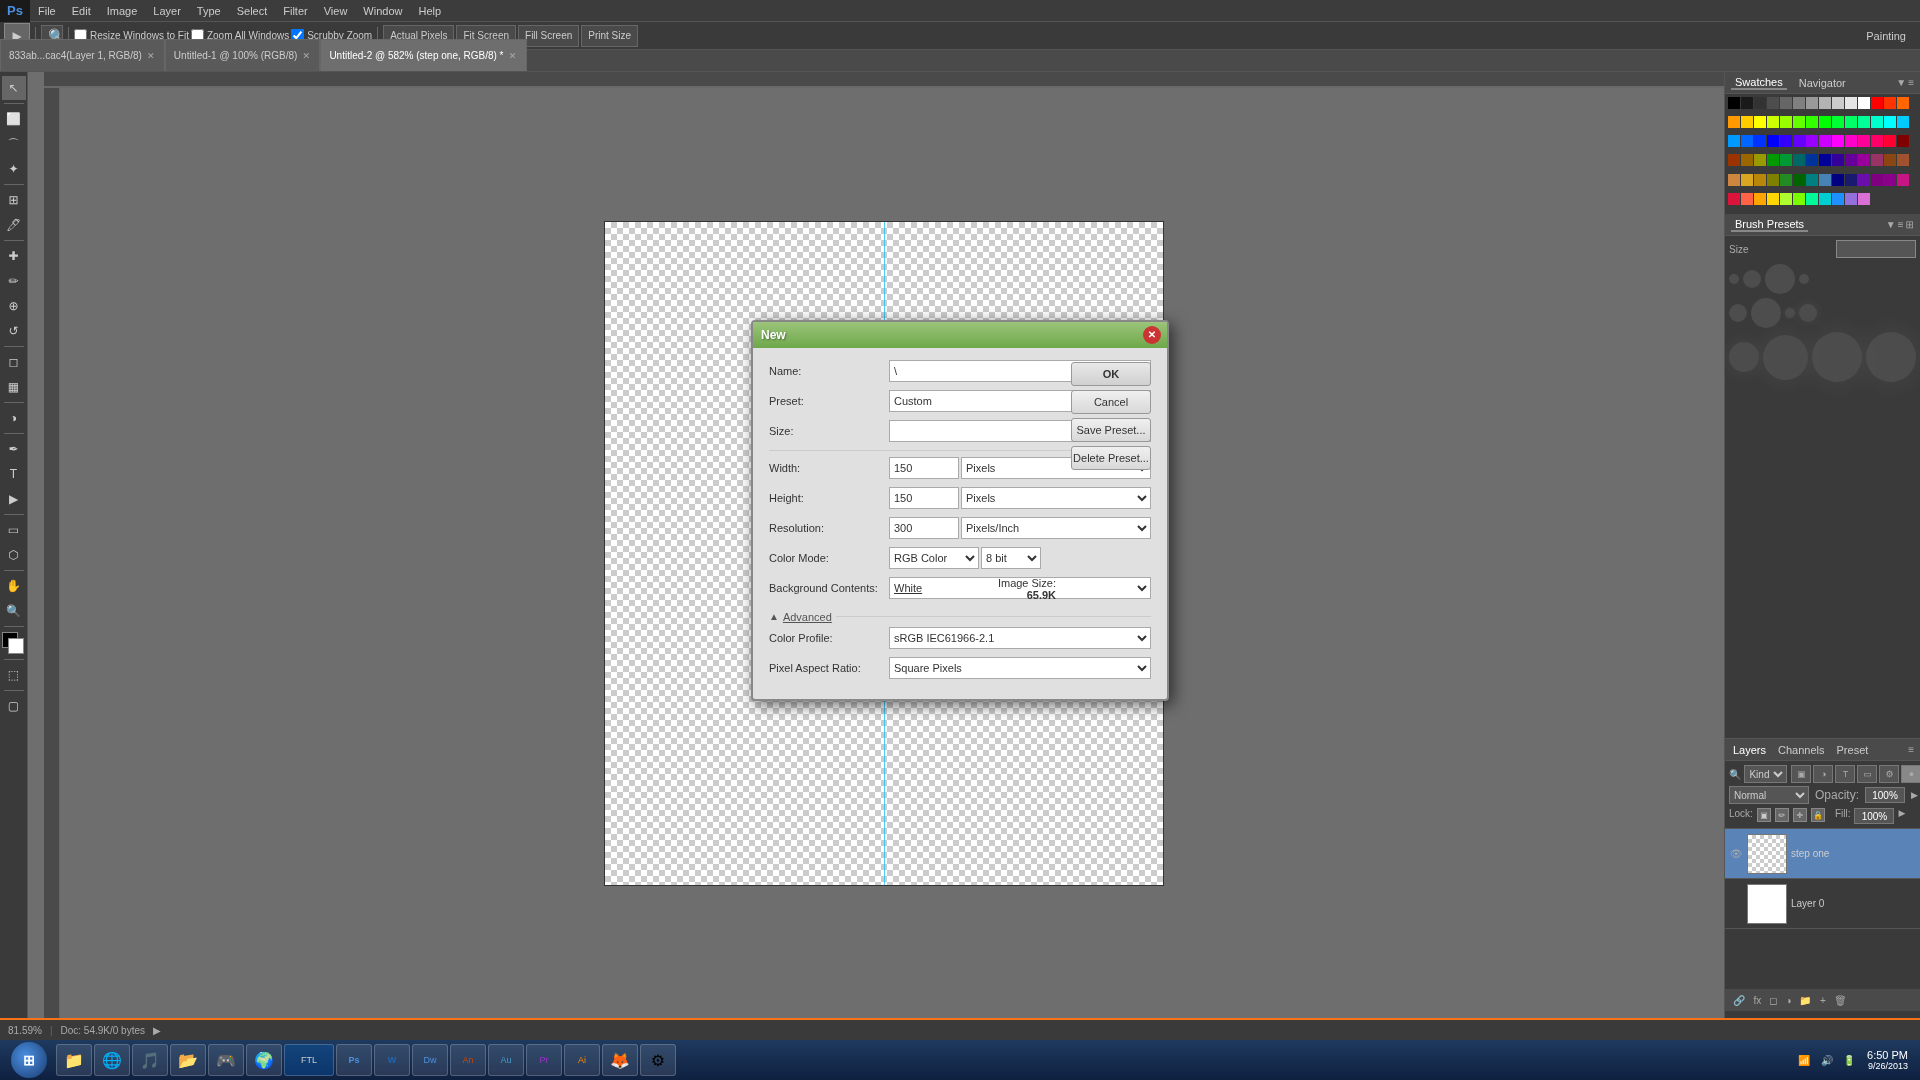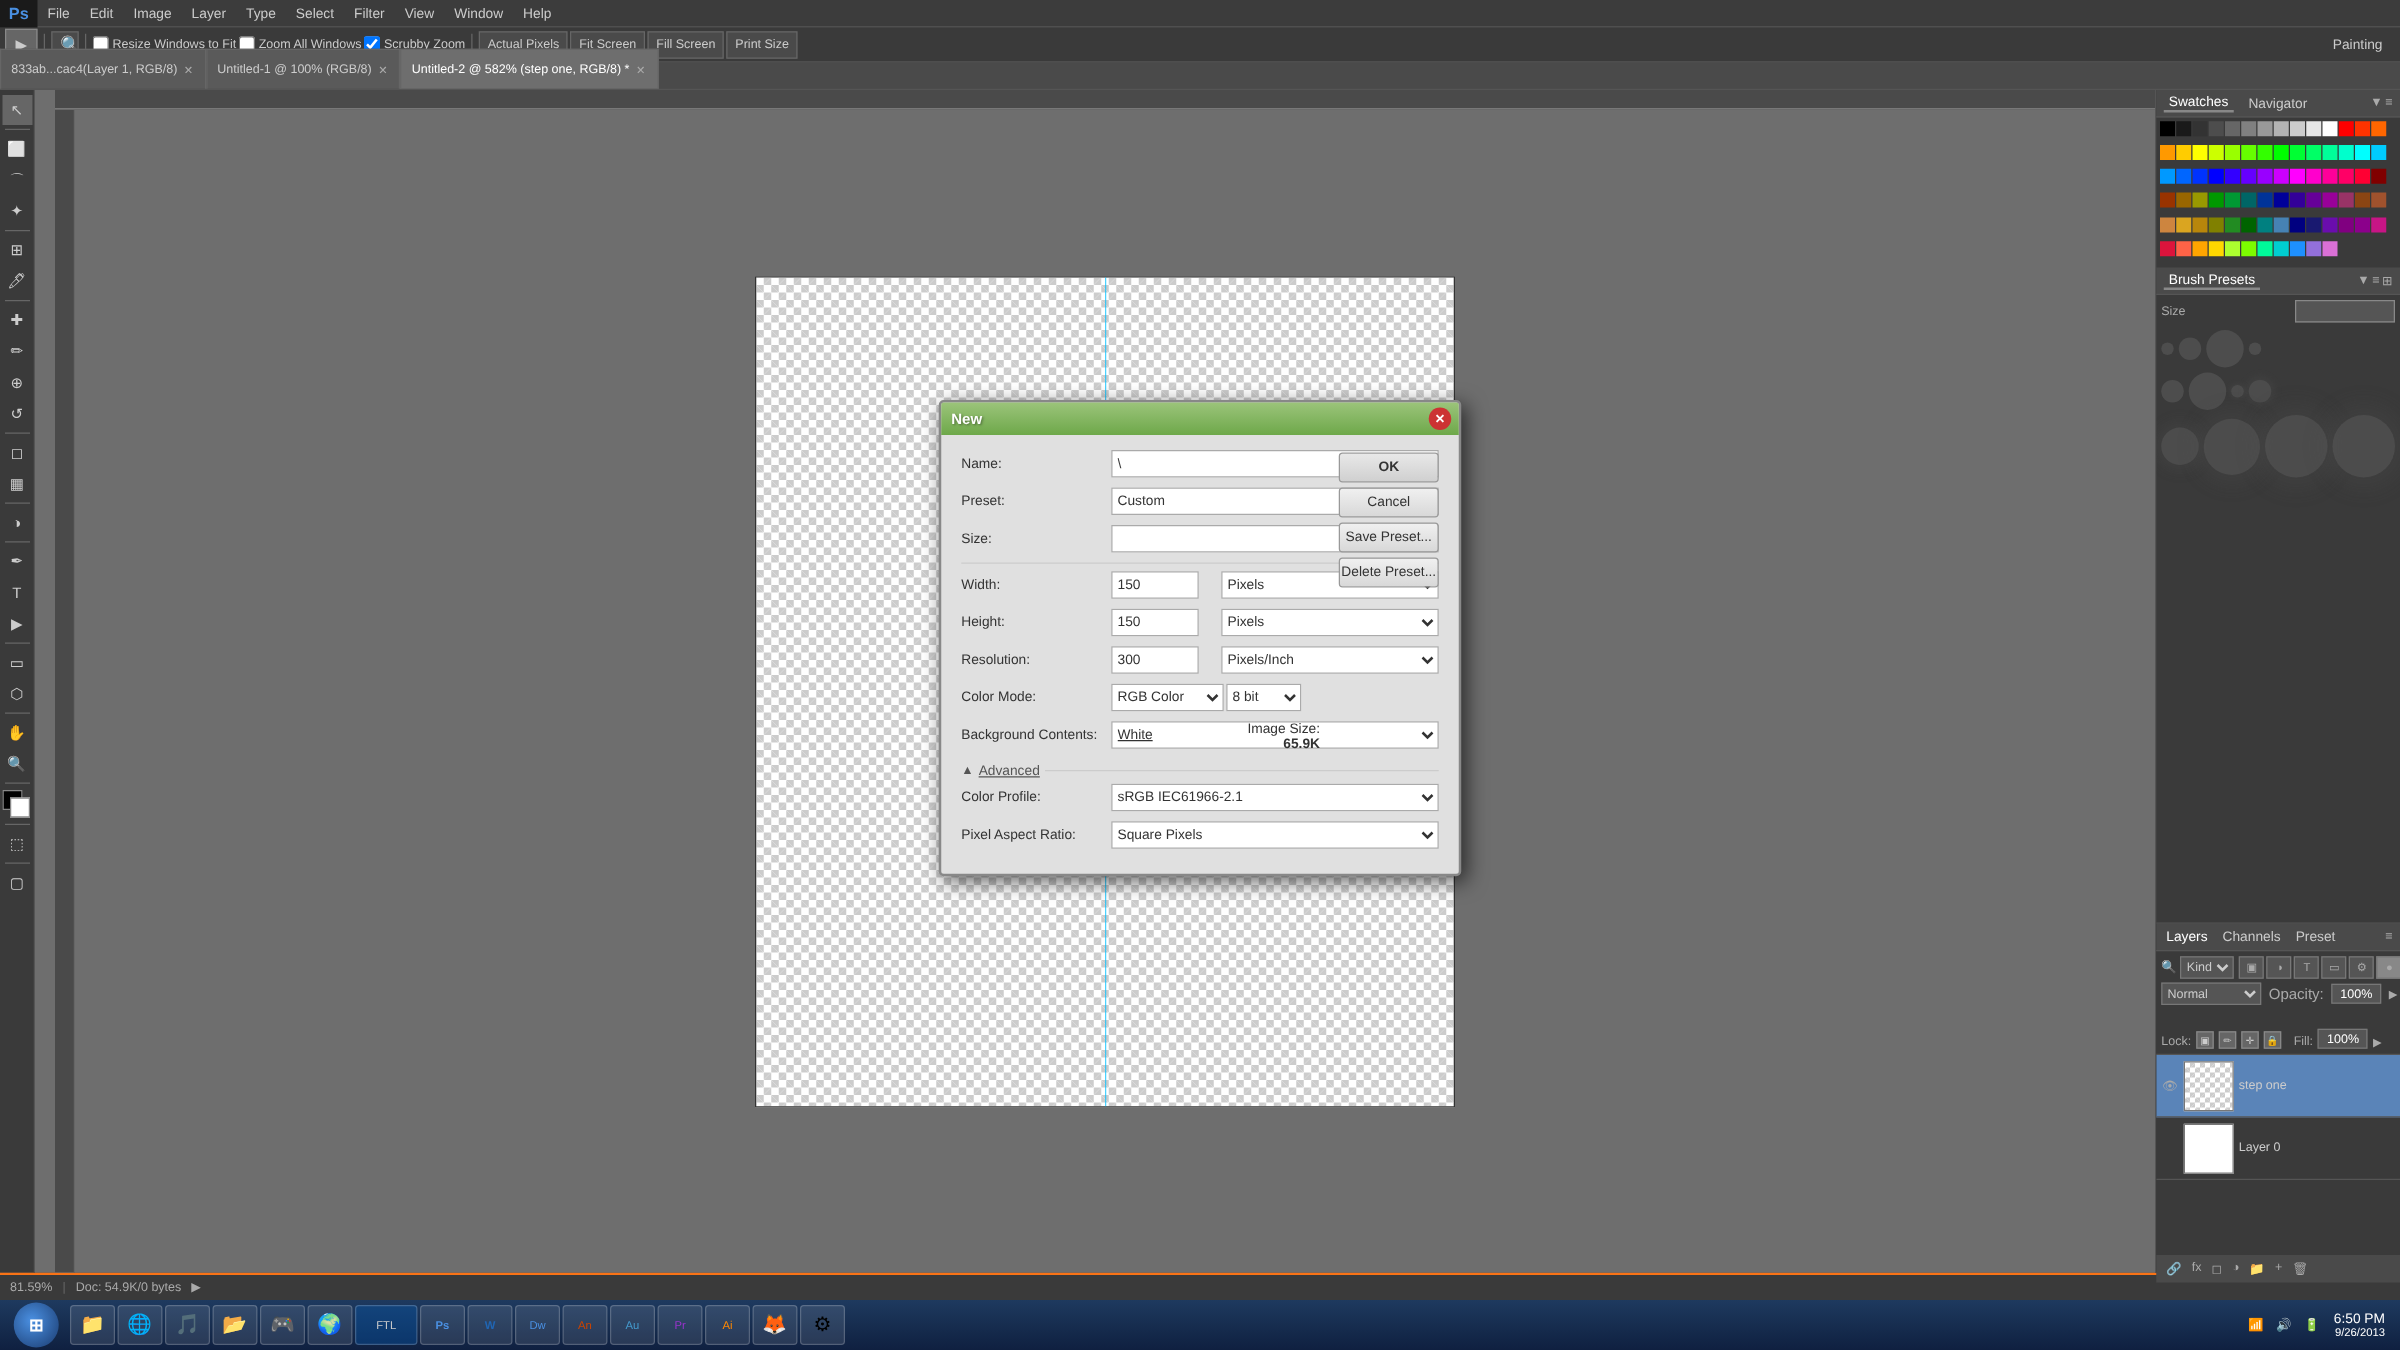--- a/index.html
+++ b/index.html
@@ -592,21 +592,21 @@
       height: 22px;
       background: #fff;
       border: 1px solid #aaa;
       font-size: 11px;
       color: #333;
       cursor: pointer;
     }
     .dialog-input-with-select {
       display: flex;
       flex: 1;
-      gap: 18px;
+      gap: 2px;
     }
     .dialog-num-input {
       width: 70px;
       height: 22px;
       background: #fff;
       border: 1px solid #aaa;
       padding: 0 4px;
       font-size: 11px;
       color: #333;
     }
@@ -979,21 +979,21 @@
           </div>
         </div>
         <div class="layers-row2">
           <select class="layers-select" style="width:80px;flex:none;">
             <option>Normal</option>
           </select>
           <span class="opacity-label">Opacity:</span>
           <input class="opacity-input" value="100%" style="">
           <span style="color:#aaa;font-size:9px;">▶</span>
         </div>
-        <div style="display:flex;align-items:flex-end;gap:4px;margin-top:19px;">
+        <div style="display:flex;align-items:flex-start;gap:4px;margin-top:4px;">
           <span style="color:#aaa;font-size:10px;">Lock:</span>
           <div class="lock-icon">▣</div>
           <div class="lock-icon">✏</div>
           <div class="lock-icon">✛</div>
           <div class="lock-icon">🔒</div>
           <span class="fill-label" style="margin-left:6px;">Fill:</span>
           <input class="opacity-input" value="100%" style="">
           <span style="color:#aaa;font-size:9px;">▶</span>
         </div>
       </div>

